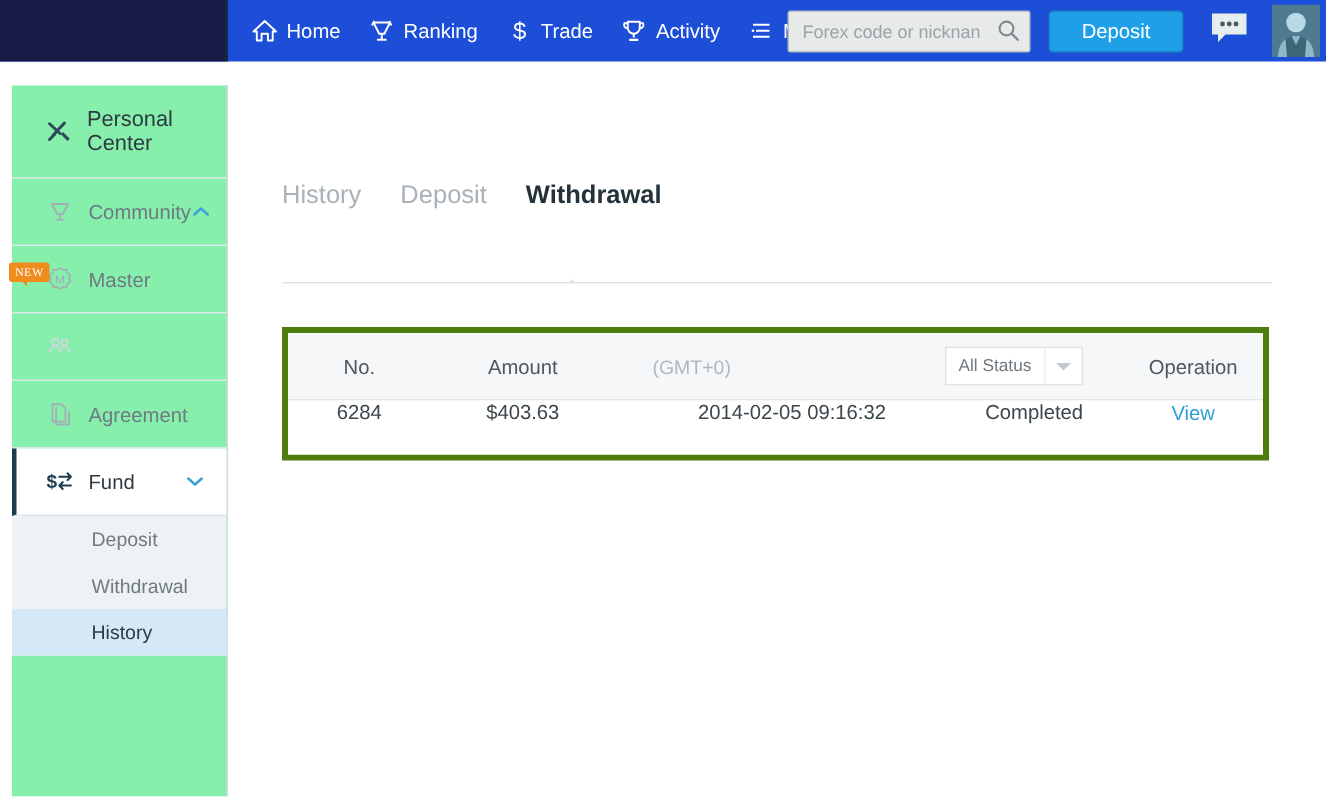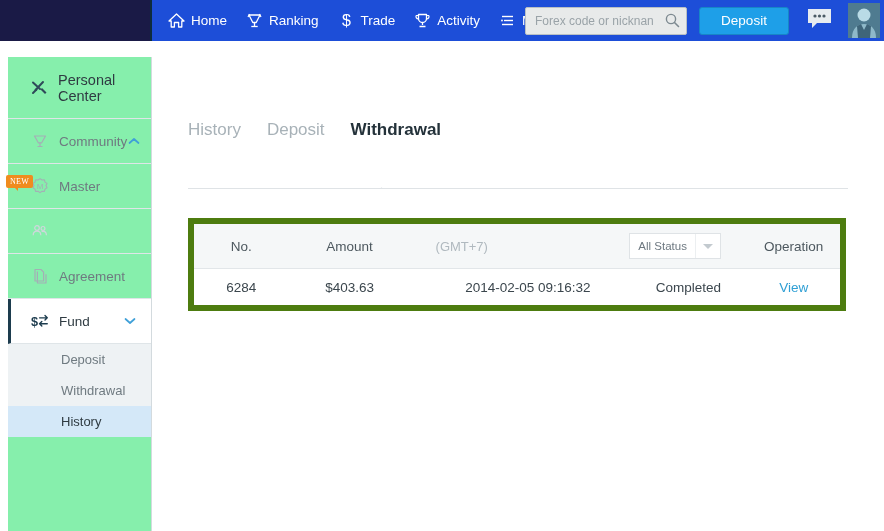--- a/index.html
+++ b/index.html
@@ -63,23 +63,23 @@
   .sub-item.selected{background:#d4e8f8;color:#2f3b42;}
 
   
   .main{position:absolute;left:152px;top:57px;right:0;bottom:0;background:#ffffff;}
   .tabs{position:absolute;left:36px;top:40px;width:660px;height:44px;display:flex;align-items:flex-end;}
   .tab{font-size:17px;color:#a8b2b8;margin-right:26px;cursor:pointer;line-height:22px;}
   .tab.active{color:#24323a;font-weight:bold;}
   .tabs-rule{position:absolute;left:36px;top:131px;width:660px;height:1px;background:#dfe3e6;}
   .tab-caret{position:absolute;left:222px;top:124px;width:15px;height:8px;overflow:hidden;}
 
-  .panel{position:absolute;left:36px;top:161px;width:658px;border:6px solid #4d7c0f;box-sizing:border-box;background:#ffffff;}
+  .panel{position:absolute;left:36px;top:161px;width:658px;border:4px solid #4d7c0f;box-sizing:border-box;background:#ffffff;}
   .thead{display:flex;align-items:center;height:44px;background:#f5f7f8;border-bottom:1px solid #e2e6e9;}
-  .trow{display:flex;align-items:center;height:36px;background:#ffffff;}
+  .trow{display:flex;align-items:flex-start;height:36px;background:#ffffff;}
   .c-no{width:96px;text-align:center;}
   .c-amount{width:124px;text-align:center;}
   .c-time{width:222px;text-align:center;display:flex;align-items:center;justify-content:flex-start;padding-left:16px;box-sizing:border-box;}
   .c-status{width:120px;text-align:center;display:flex;align-items:center;justify-content:flex-start;box-sizing:border-box;}
   .c-op{width:94px;text-align:center;}
   .th{font-size:13.5px;color:#4d585f;}
   .td{font-size:13.5px;color:#3b464d;}
   .td-link{font-size:13.5px;color:#2f9fd4;cursor:pointer;}
 
   .selectbox{display:inline-flex;align-items:stretch;height:26px;border:1px solid #dfe3e6;background:#ffffff;box-sizing:border-box;cursor:pointer;}
@@ -288,21 +288,21 @@
           <path d="M0 8 L7.5 1 L15 8" fill="none" stroke="#dfe3e6" stroke-width="1.1"></path>
         </svg>
     </div>
 
     <div class="panel">
 
       <div class="thead">
         <div class="c-no th">No.</div>
         <div class="c-amount th">Amount</div>
         <div class="c-time">
-          <span class="tz">(GMT+7)</span>
+          <span class="tz">(GMT+0)</span>
         </div>
         <div class="c-status">
           <span class="selectbox">
             <span class="sv">All Status</span>
             <span class="sa">
                 <span class="tri-down"></span>
               </span>
           </span>
         </div>
         <div class="c-op th">Operation</div>

